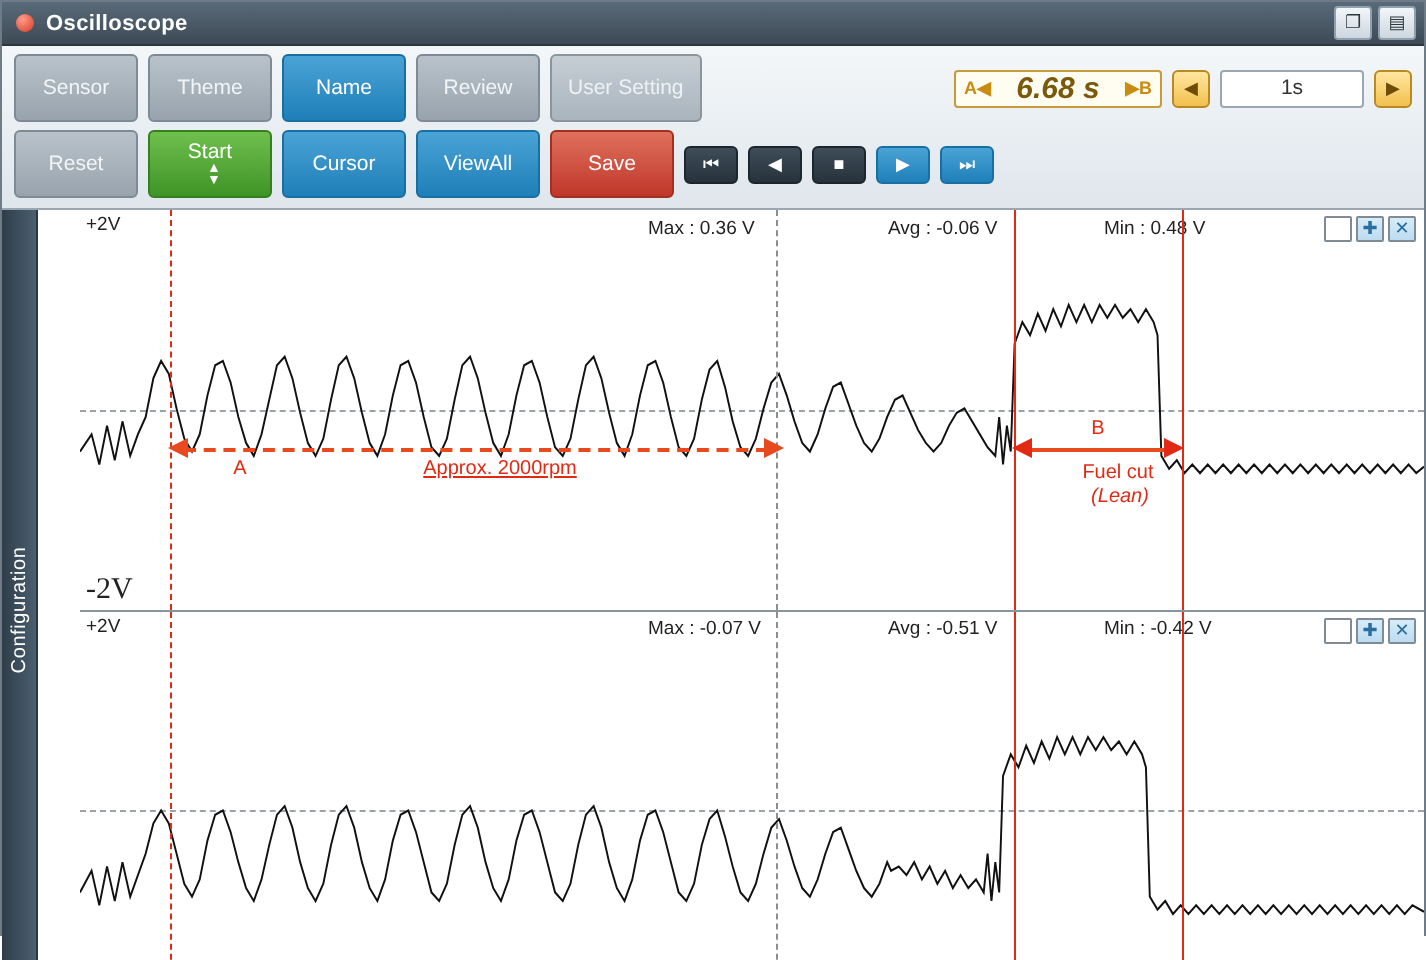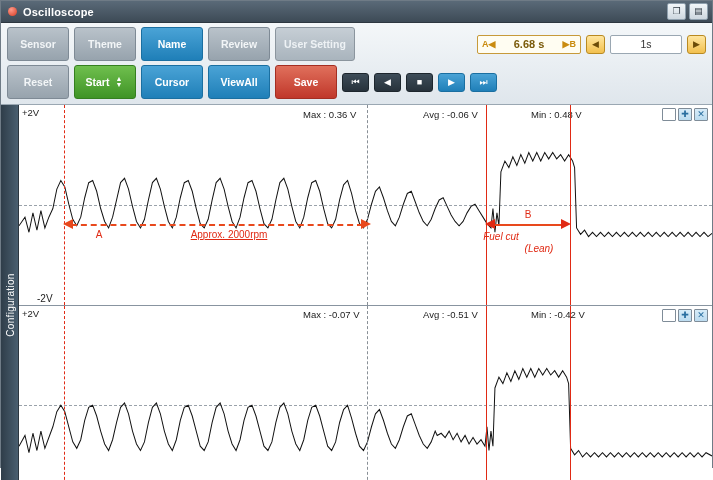--- a/index.html
+++ b/index.html
@@ -36,46 +36,46 @@
   .toolbar{
     background:linear-gradient(#f4f7f9,#dfe6ec);
     padding:4px 6px 5px 6px;border-bottom:1px solid #9aa7b2;
   }
   .trow{display:flex;align-items:center;gap:5px;margin-bottom:4px;}
   .trow:last-child{margin-bottom:0;}
   .btn{
     height:19px;min-width:62px;padding:16px 8px;border-radius:3px;
     border:1px solid #7f8c98;color:#ffffff;font-size:10.5px;
     display:flex;align-items:center;justify-content:center;
-    box-sizing:border-box;white-space:nowrap;font-weight:bold;
+    box-sizing:border-box;white-space:nowrap;
   }
   .btn.grey{background:linear-gradient(#b9c2ca,#97a3ad);border-color:#7e8a95;color:#f2f5f7;}
   .btn.greydim{background:linear-gradient(#c6ced5,#a9b4bd);border-color:#8b959e;color:#eef2f5;}
   .btn.blue{background:linear-gradient(#4aa3d6,#1f7fb8);border-color:#1a6fa1;}
-  .btn.green{background:linear-gradient(#6fbf4e,#3f9426);border-color:#357f20;}
+  .btn.green{background:linear-gradient(#6fbf4e,#3f9426);border-color:#357f20;flex-direction:column;}
   .btn.red{background:linear-gradient(#e0705c,#c0372a);border-color:#a32e22;}
   .spin{
     width:11px;height:17px;margin-left:4px;display:flex;flex-direction:column;
     justify-content:center;align-items:center;line-height:6px;font-size:7px;color:#ffffff;
   }
   .navbtn{
     width:27px;height:19px;border-radius:3px;border:1px solid #1a6fa1;
     background:linear-gradient(#4aa3d6,#1f7fb8);
     display:flex;align-items:center;justify-content:center;color:#fff;font-size:9px;
     box-sizing:border-box;
   }
   .navbtn.dark{background:linear-gradient(#3e4d59,#27323b);border-color:#1d262d;}
   .spacer{flex:1 1 auto;}
   .timebox{
     height:19px;min-width:104px;border:1px solid #c79a3a;background:#fffdf2;border-radius:2px;
     display:flex;align-items:center;justify-content:space-between;padding:0 4px;box-sizing:border-box;
     font-size:10px;color:#333;
   }
   .timebox .ab{color:#c98b10;font-size:9px;font-weight:bold;}
-  .timebox .tv{color:#7a5a0a;font-weight:bold;font-size:11px;}
+  .timebox .tv{color:#7a5a0a;font-weight:bold;font-size:15px;font-style:italic;}
   .rangebox{
     height:19px;width:72px;border:1px solid #9aa7b2;background:#ffffff;border-radius:2px;
     display:flex;align-items:center;justify-content:center;font-size:10.5px;color:#333;
     box-sizing:border-box;
   }
   .arrbtn{
     width:19px;height:19px;border-radius:3px;border:1px solid #b98a22;
     background:linear-gradient(#ffe6a0,#f2c04e);
     display:flex;align-items:center;justify-content:center;font-size:9px;color:#6c4c07;
     box-sizing:border-box;
@@ -85,32 +85,32 @@
   .sidebar{
     width:17px;background:linear-gradient(90deg,#2f3d49,#4a5f70);
     border-right:1px solid #2d3740;position:relative;flex:0 0 auto;
   }
   .sidebar span{
     position:absolute;left:50%;top:50%;
     transform:translate(-50%,-50%) rotate(-90deg);
     white-space:nowrap;color:#ffffff;font-size:10px;letter-spacing:.3px;
   }
   .graphs{flex:1 1 auto;display:flex;flex-direction:column;background:#ffffff;}
-  .panel{flex:1 1 50%;position:relative;border-bottom:1px solid #8894a0;background:#ffffff;overflow:hidden;}
+  .panel{flex:1 1 50%;position:relative;border-bottom:1px solid #8894a0;background:#ffffff;overflow:hidden;margin-left:21px;}
   .panel:last-child{border-bottom:none;}
   .panel-head{
     position:absolute;left:0;top:2px;width:100%;height:14px;
     display:flex;align-items:center;font-size:9.5px;color:#222;pointer-events:none;
   }
   .ph-title{position:absolute;left:120px;white-space:nowrap;}
   .ph-max{position:absolute;left:284px;white-space:nowrap;}
   .ph-avg{position:absolute;left:404px;white-space:nowrap;}
   .ph-min{position:absolute;left:512px;white-space:nowrap;}
   .ylabel-top{position:absolute;left:3px;top:2px;font-size:9.5px;color:#222;}
-  .ylabel-bot{position:absolute;left:18px;bottom:1px;font-size:10px;color:#222;}
+  .ylabel-bot{position:absolute;left:3px;bottom:1px;font-size:15px;color:#222;font-family:Liberation Serif, serif;}
   .panel-ctrls{position:absolute;right:4px;top:3px;display:flex;gap:2px;}
   .pbtn{
     width:14px;height:13px;border:1px solid #7f8c98;background:#ffffff;border-radius:1px;
     display:flex;align-items:center;justify-content:center;font-size:9px;line-height:1;color:#2a6fa0;
     box-sizing:border-box;
   }
   .pbtn.blue{background:linear-gradient(#d8ecf8,#bcdcf0);}
   .midline{
     position:absolute;left:0;right:0;top:50%;border-top:1px dashed #9aa2aa;
   }
@@ -253,21 +253,21 @@
         <div class="ann" style="left:140px;top:124px;width:140px;text-decoration:underline;">Approx. 2000rpm</div>
 
         <div class="arrowline solid" style="left:474px;top:119px;width:70px;"></div>
         <svg class="arrow-h" style="left:466px;top:113px;width:10px;height:12px;">
             <path d="M0,6 L10,1 L10,11 Z" fill="#e02a14"></path>
           </svg>
         <svg class="arrow-h" style="left:542px;top:113px;width:10px;height:12px;">
             <path d="M10,6 L0,1 L0,11 Z" fill="#e02a14"></path>
           </svg>
         <div class="ann" style="left:474px;top:104px;width:70px;">B</div>
-        <div class="ann" style="left:439px;top:126px;width:86px;font-style:italic;">Fuel cut</div>
+        <div class="ann" style="left:476px;top:126px;width:86px;">Fuel cut</div>
         <div class="ann" style="left:477px;top:138px;width:86px;font-style:italic;">(Lean)</div>
       </div>
 
       <div class="panel">
         <div class="ylabel-top">+2V</div>
         <div class="ylabel-bot">-2V</div>
 
         <div class="panel-head">
           <span class="ph-max">Max : -0.07 V</span>
           <span class="ph-avg">Avg : -0.51 V</span>

